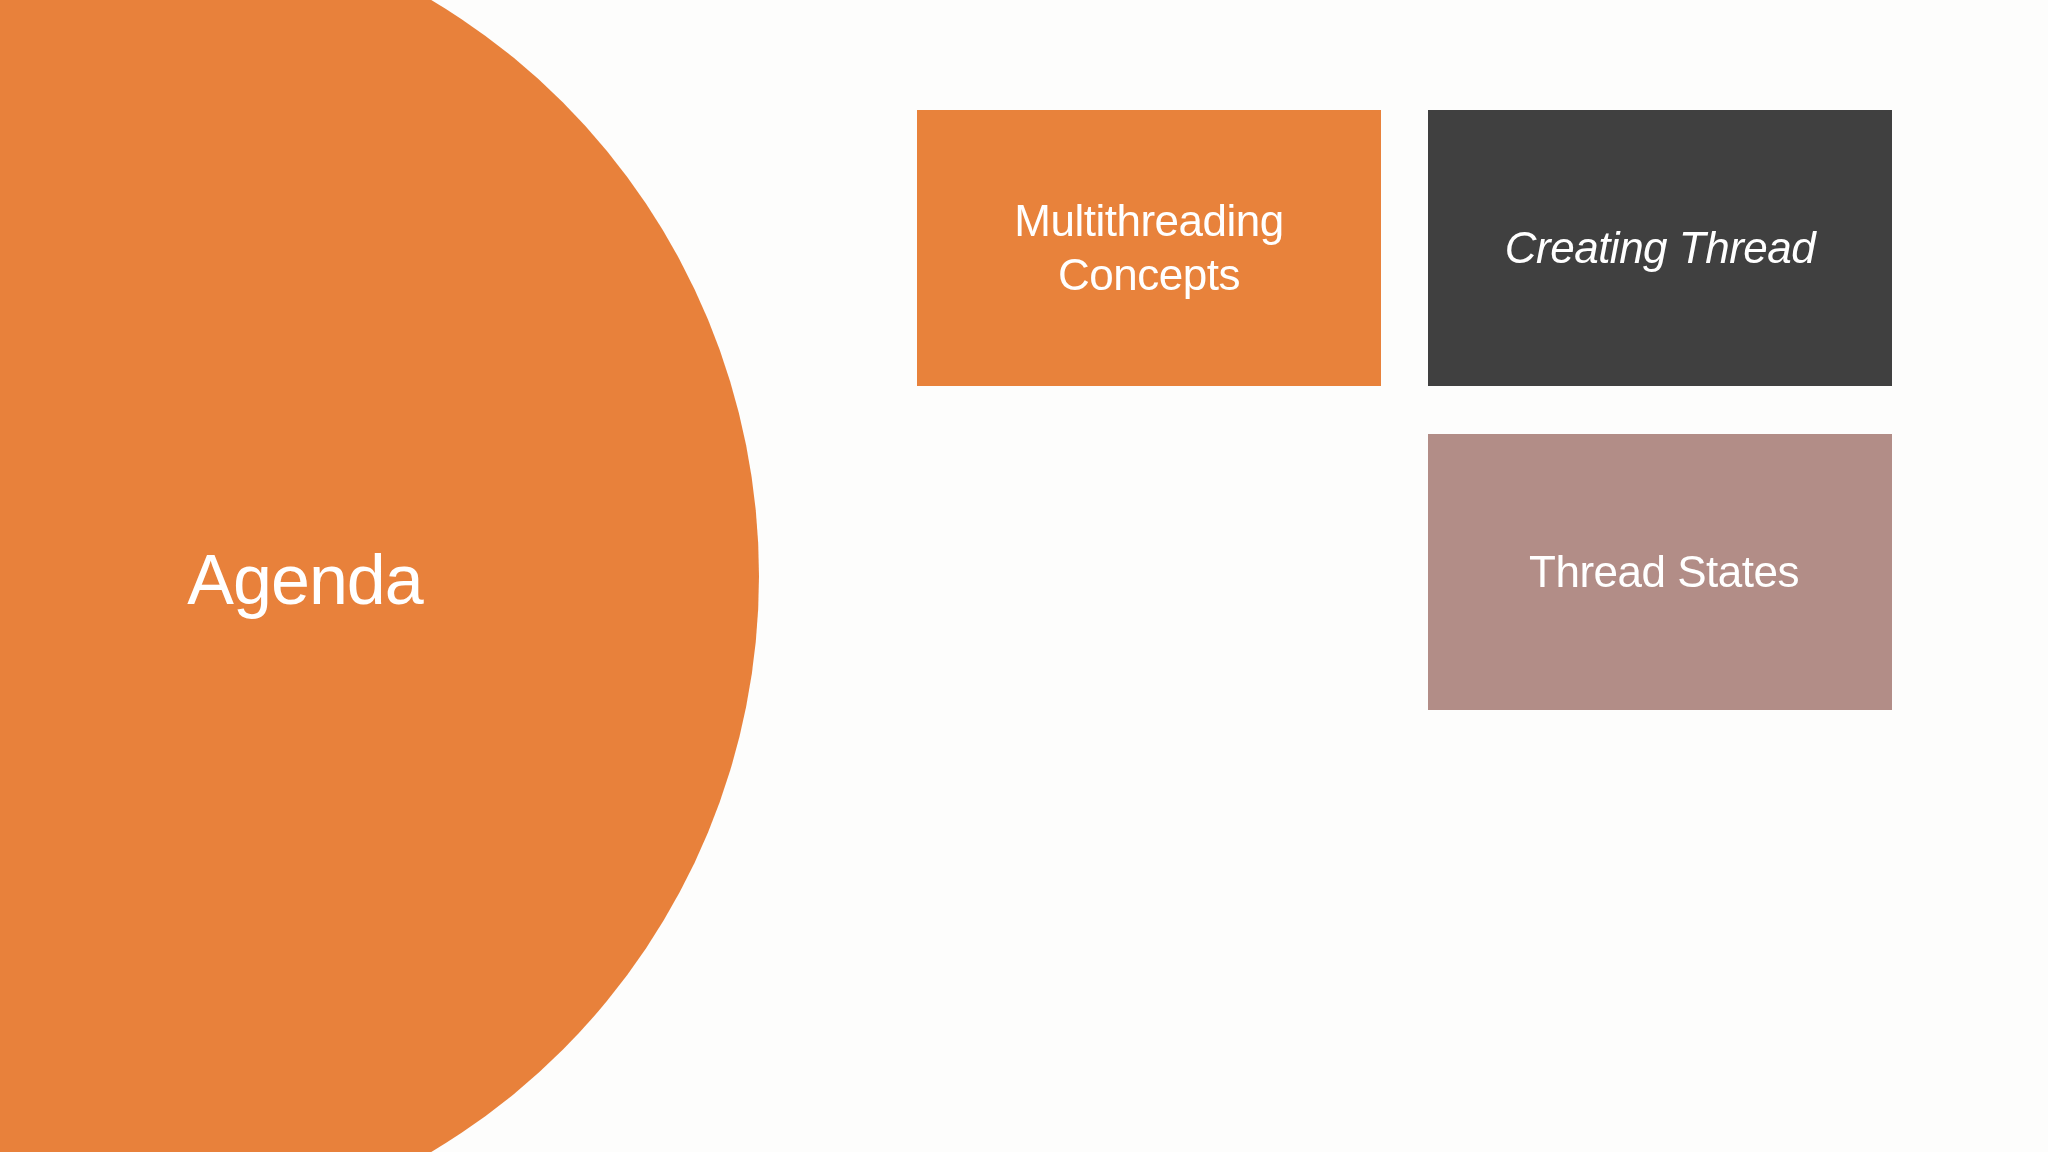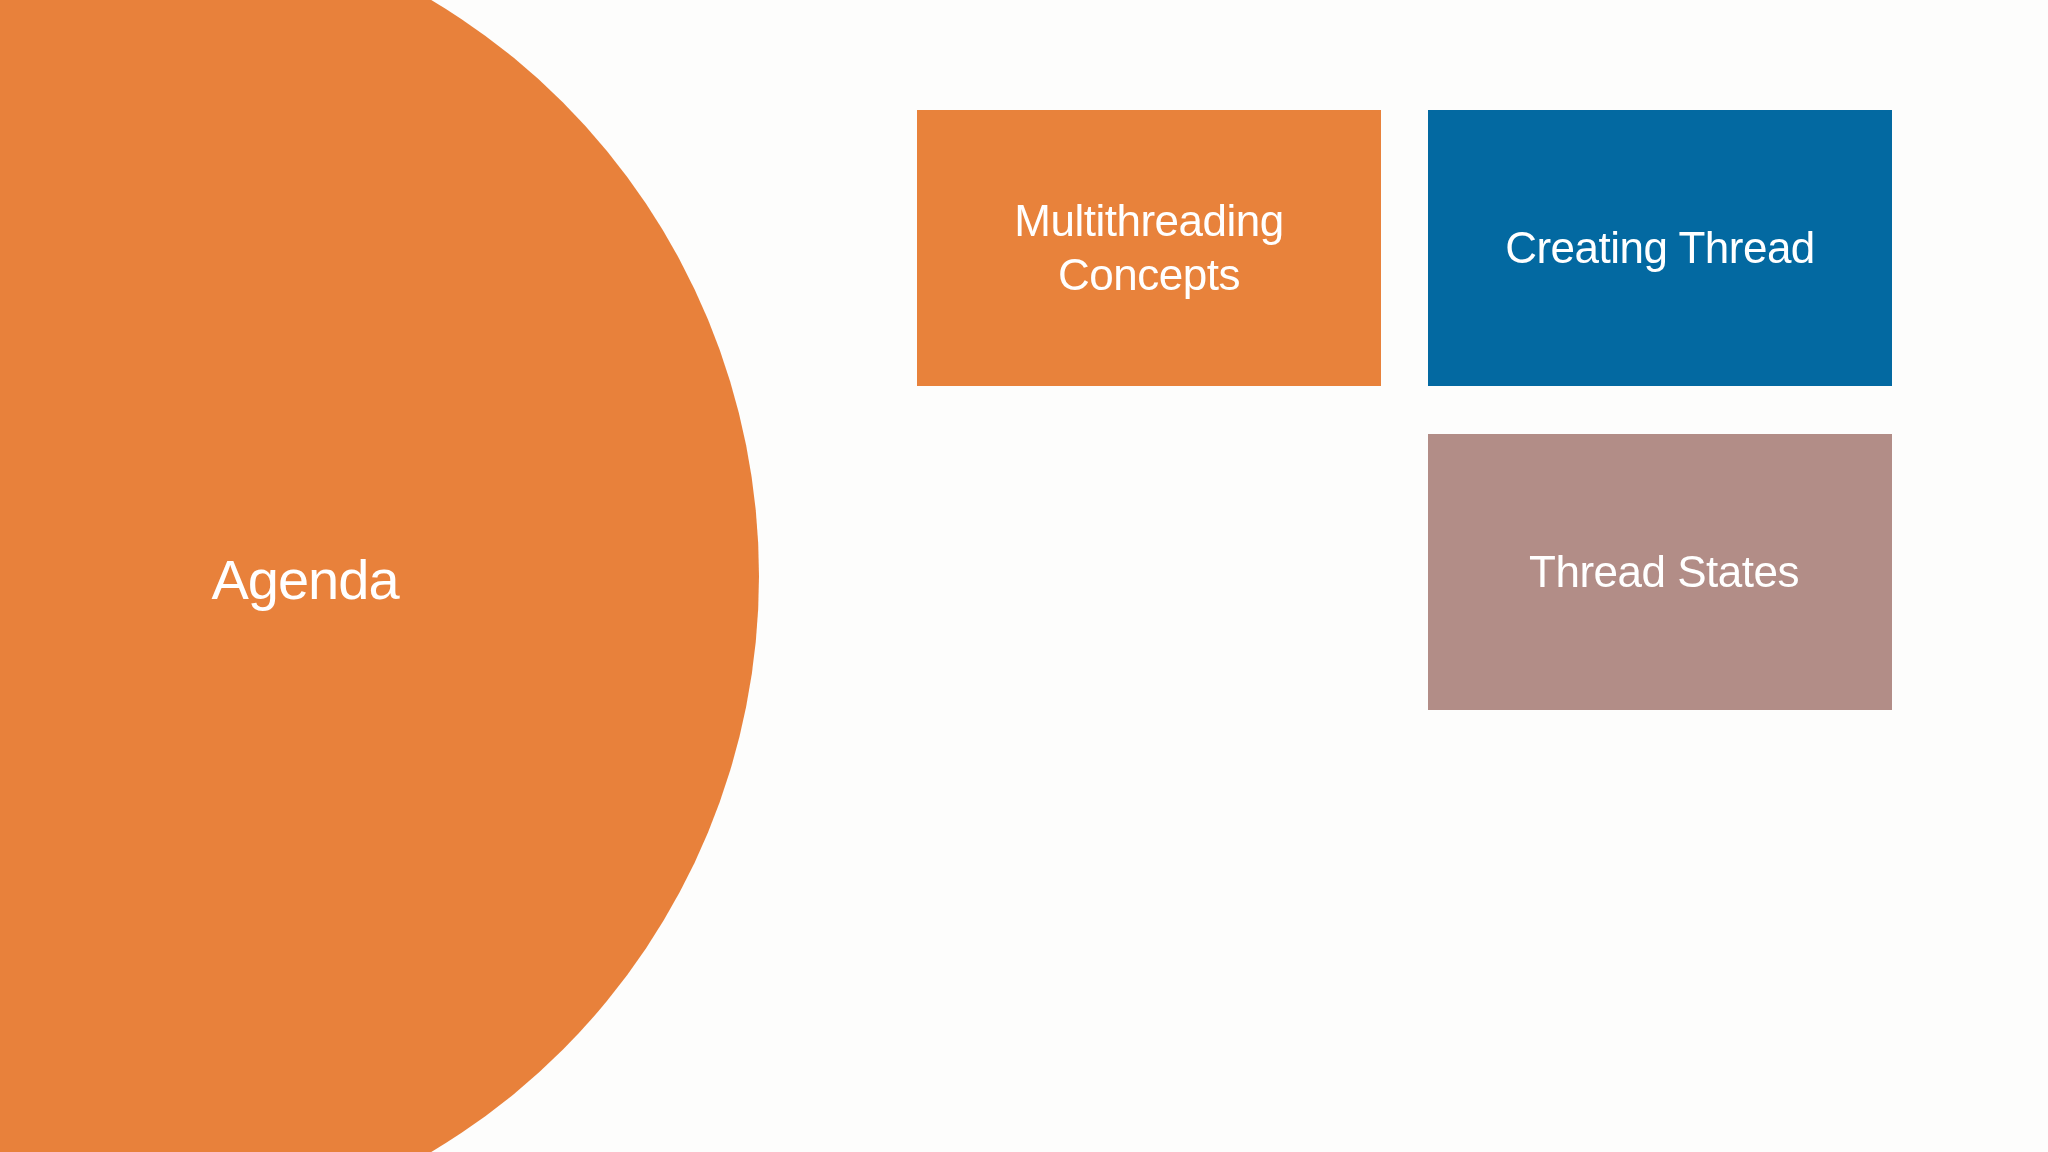--- a/index.html
+++ b/index.html
@@ -28,21 +28,21 @@
   }
   .slide-title {
     position: absolute;
     left: 150px;
     top: 520px;
     width: 310px;
     height: 120px;
     display: flex;
     align-items: center;
     justify-content: center;
-    font-size: 56px;
+    font-size: 70px;
     font-weight: 300;
     letter-spacing: -1px;
     line-height: 1.2;
   }
   .agenda-box {
     position: absolute;
     width: 464px;
     height: 276px;
     display: flex;
     align-items: center;
@@ -67,21 +67,21 @@
 <div class="slide">
 
   <div class="title-circle" style="background: rgb(232, 129, 59);"></div>
 
   <div class="slide-title">Agenda</div>
 
   <div class="agenda-box box-1" style="background: rgb(232, 130, 59);">
     <span>Multithreading Concepts</span>
   </div>
 
-  <div class="agenda-box box-2" style="background: #0369a1;">
+  <div class="agenda-box box-2" style="background: #404040; font-style: italic;">
     <span>Creating Thread</span>
   </div>
 
 
   <div class="agenda-box box-4" style="background: rgb(178, 141, 135);">
     <span>Thread States</span>
   </div>
 
 
 </div>

